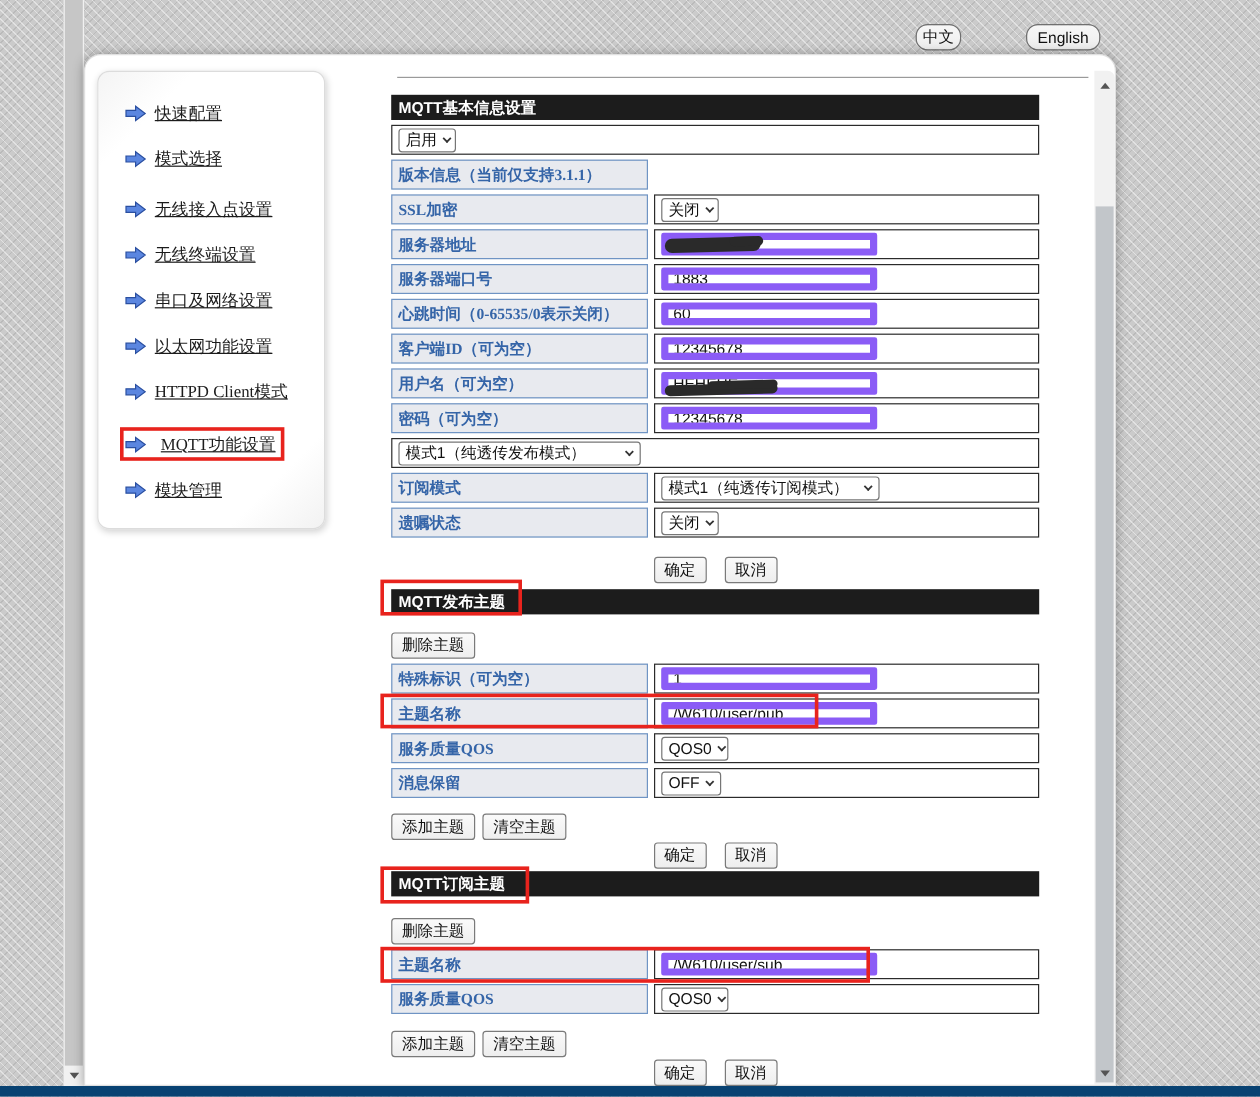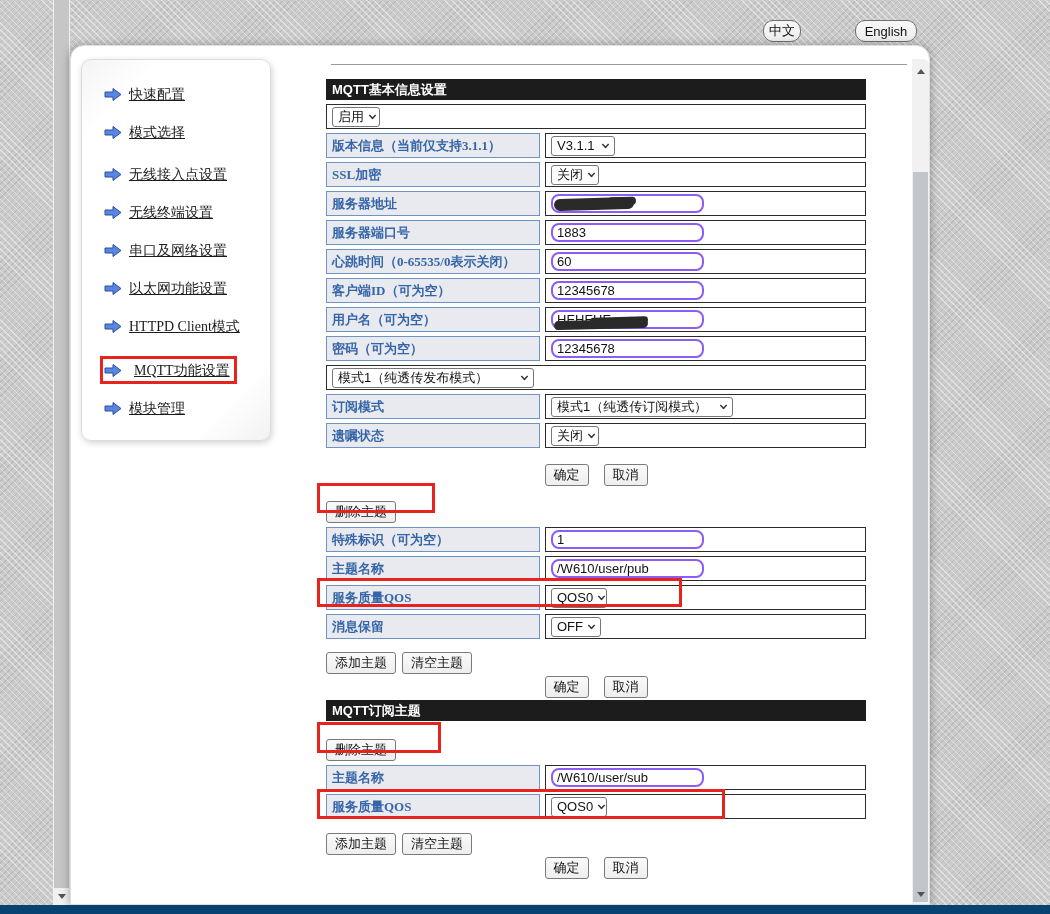--- a/index.html
+++ b/index.html
@@ -73,21 +73,21 @@
     display:flex; align-items:center; padding-left:5px; position:relative;
   }
   .sel {
     display:inline-flex; align-items:center; justify-content:space-between;
     height:20px; border:1px solid #767676; border-radius:3px; background:#fff;
     font-family:"Liberation Sans","DejaVu Sans",sans-serif; font-size:13px; color:#111;
     padding:0 5px 0 5px; cursor:pointer; gap:5px; white-space:nowrap;
   }
   .caret { width:7px; height:7px; border-right:2px solid #333; border-bottom:2px solid #333; transform:rotate(45deg) scale(.75); margin-bottom:3px; flex:0 0 auto; }
   .txt {
-    width:153px; height:19px; border:2px solid #8b5cf6; border-radius:8px;
+    width:180px; height:19px; border:6px solid #8b5cf6; border-radius:2px;
     font-family:"Liberation Sans","DejaVu Sans",sans-serif; font-size:13px; color:#111;
     padding:0 4px; background:#fff;
   }
   .blob { position:absolute; background:#2a2a2a; border-radius:6px; transform:rotate(-1.5deg); }
   .btn {
     display:inline-flex; align-items:center; justify-content:center;
     height:22px; background:linear-gradient(#fafafa,#eeeeee);
     border:1px solid #7a7a7a; border-radius:3px;
     font-family:"Liberation Serif","DejaVu Serif",serif;
     font-size:13px; color:#111; padding:0 8px; cursor:pointer; white-space:nowrap;
@@ -179,26 +179,20 @@
         <div class="cell-value">
           <div class="sel" style="width:48px;">
               <span>启用</span>
               <span class="caret"></span>
             </div>
         </div>
       </div>
 
       <div class="row">
         <div class="cell-label">版本信息（当前仅支持3.1.1）</div>
-        <div class="cell-value">
-          <div class="sel" style="width:64px;">
-              <span>V3.1.1</span>
-              <span class="caret"></span>
-            </div>
-        </div>
       </div>
 
       <div class="row">
         <div class="cell-label">SSL加密</div>
         <div class="cell-value">
           <div class="sel" style="width:48px;">
               <span>关闭</span>
               <span class="caret"></span>
             </div>
         </div>
@@ -278,20 +272,21 @@
             </div>
         </div>
       </div>
     </div>
 
     <div class="btn-line-center" style="margin-top:16px;">
       <div class="btn">确定</div>
       <div class="btn">取消</div>
     </div>
 
+    <div class="sec-header" style="margin-top:5px;">MQTT发布主题</div>
     <div class="btn-line-left">
       <div class="btn">删除主题</div>
     </div>
     <div class="tbl">
       <div class="row">
         <div class="cell-label">特殊标识（可为空）</div>
         <div class="cell-value">
           <input class="txt" value="1" style="">
         </div>
       </div>

